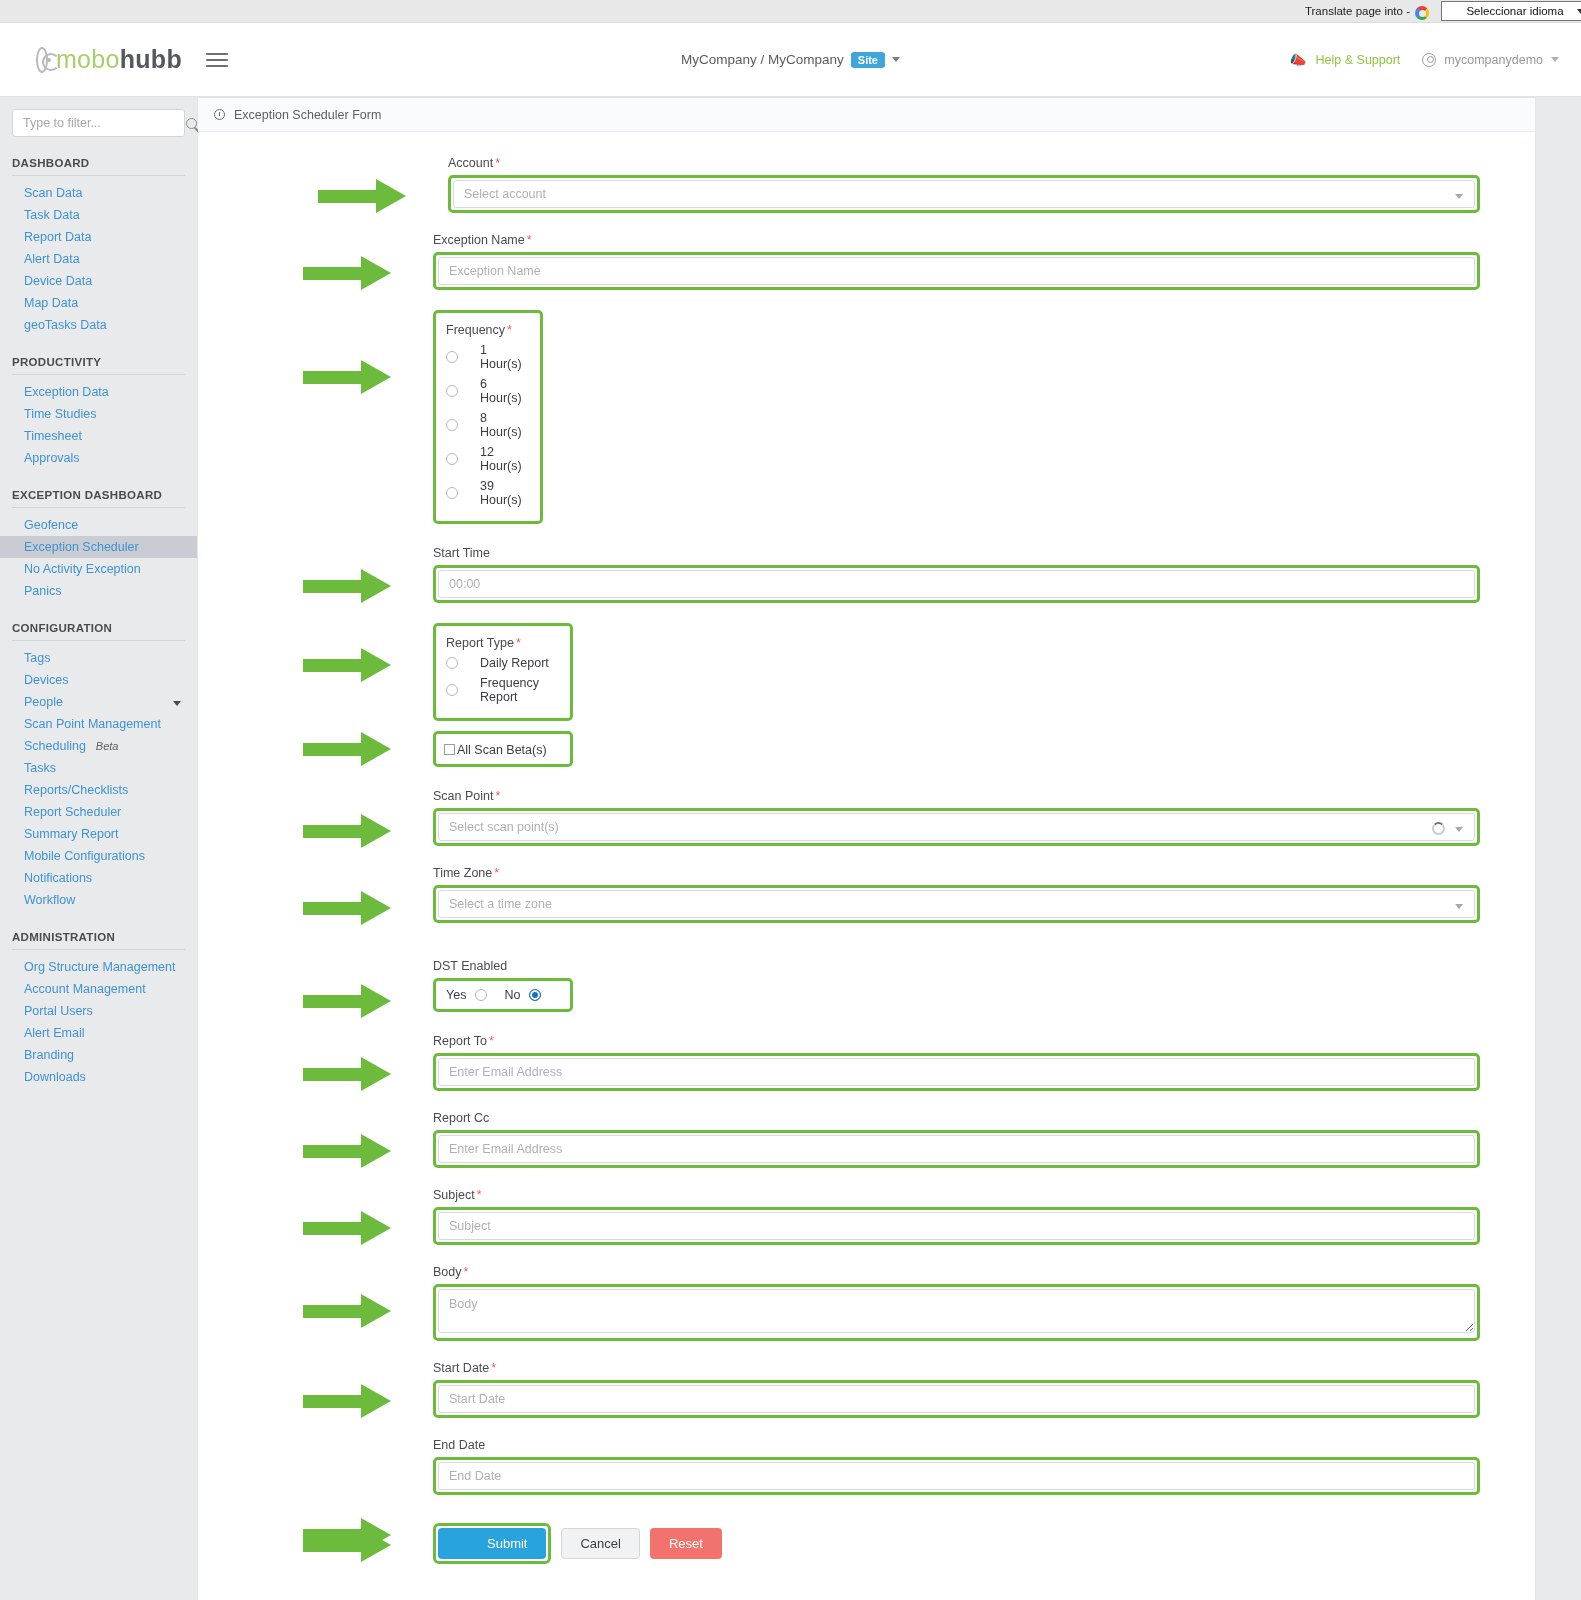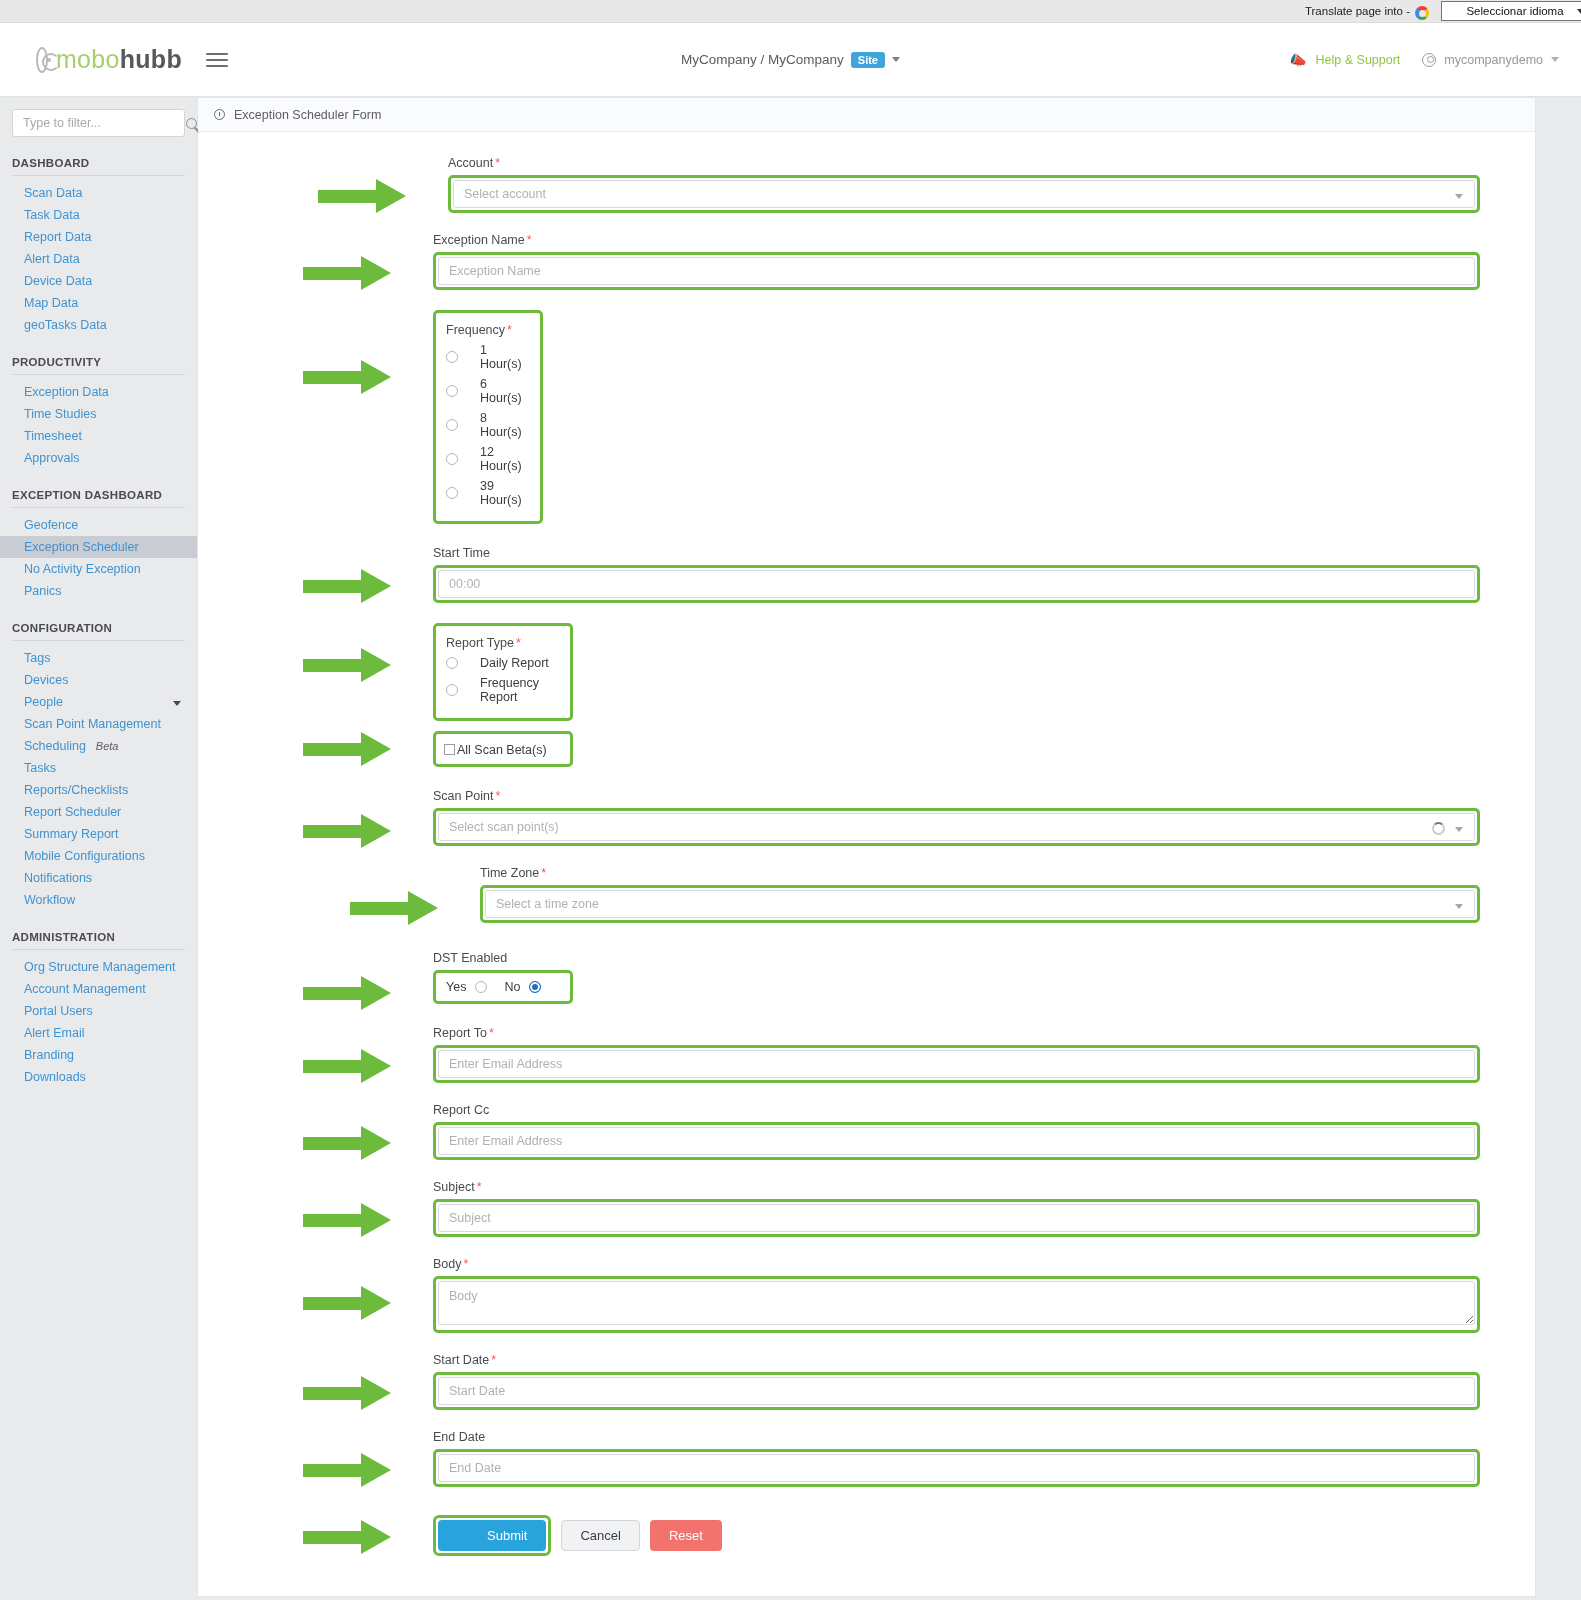--- a/index.html
+++ b/index.html
@@ -451,21 +451,21 @@
             <div class="hl">
               <div class="sel-wrap">
                 <input class="ctrl" readonly="" placeholder="Select scan point(s)" style="">
                 <span class="spinner"></span>
                 <span class="sel-caret"></span>
               </div>
             </div>
           </div>
         </div>
 
-        <div class="row" style="margin-bottom:28px;padding-left:47px;">
+        <div class="row" style="margin-bottom:36px;">
           <div class="arrow-col">
               <div class="arrow" style="top:42px;">
                 <span class="shaft"></span>
                 <span class="head"></span>
               </div>
             </div>
           <div class="field-col">
             <label class="lbl"><span>Time Zone</span><span class="req">*</span></label>
             <div class="hl">
               <div class="sel-wrap">
@@ -564,21 +564,21 @@
               </div>
             </div>
           <div class="field-col">
             <label class="lbl"><span>Start Date</span><span class="req">*</span></label>
             <div class="hl">
               <input class="ctrl" placeholder="Start Date" style="">
             </div>
           </div>
         </div>
 
-        <div class="row" style="margin-bottom:28px;">
+        <div class="row" style="margin-bottom:28px;align-items:flex-end;">
           <div class="arrow-col">
               <div class="arrow" style="top:40px;">
                 <span class="shaft"></span>
                 <span class="head"></span>
               </div>
             </div>
           <div class="field-col">
             <label class="lbl"><span>End Date</span></label>
             <div class="hl">
               <input class="ctrl" placeholder="End Date" style="">

